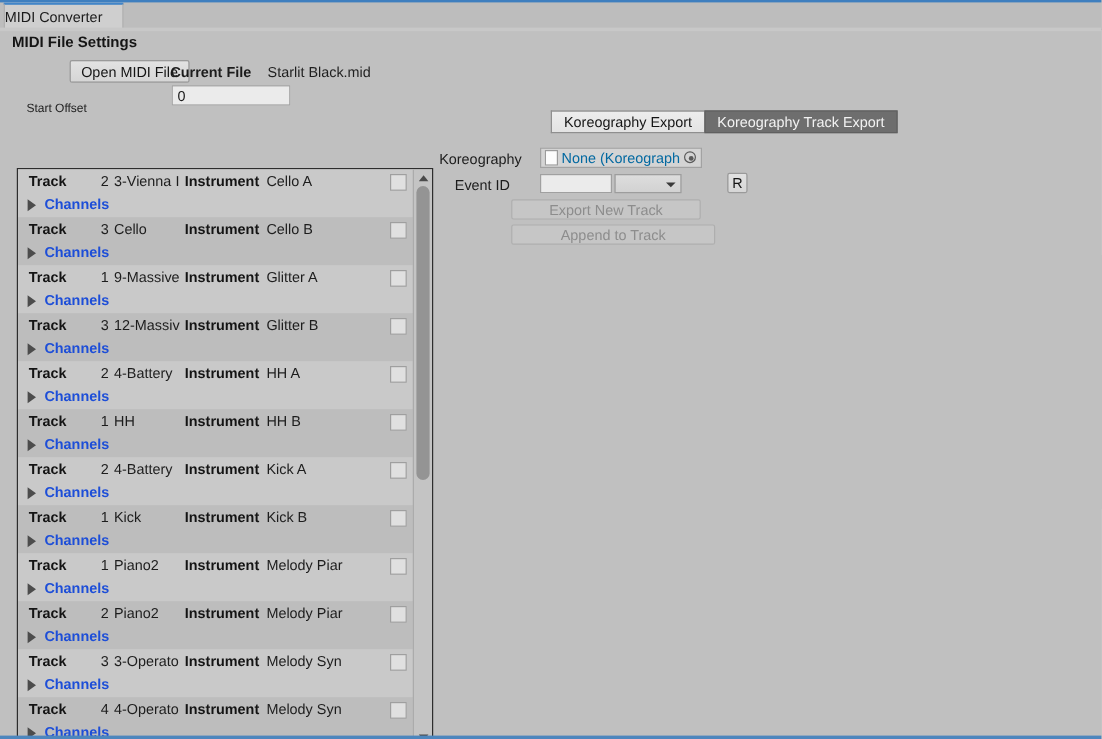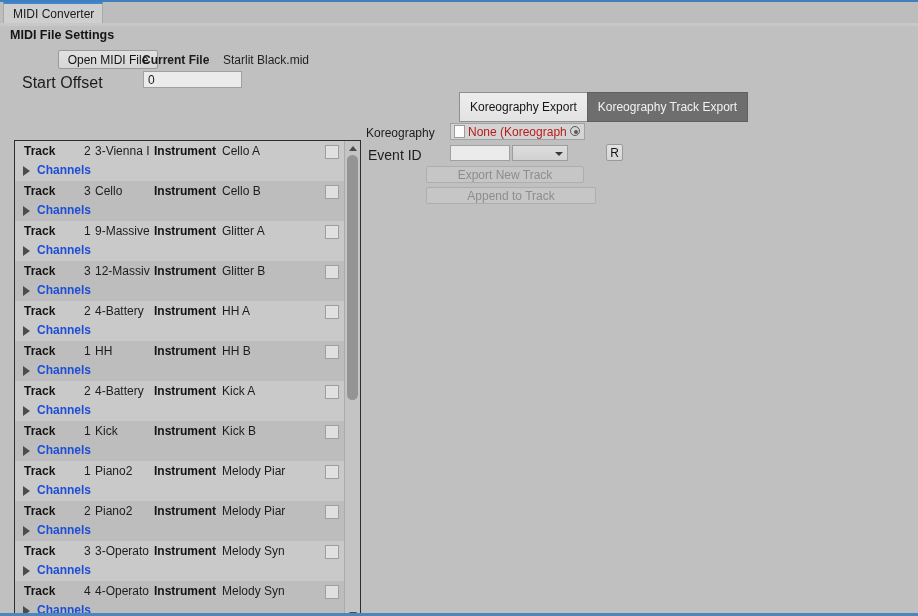--- a/index.html
+++ b/index.html
@@ -45,21 +45,20 @@
     left: 3px; top: 2px;
     width: 100px;
     height: 22px;
     background: #cfcfcf;
     border-top: 2px solid #4285c8;
     border-left: 1px solid #a9a9a9;
     border-right: 1px solid #a9a9a9;
     box-sizing: border-box;
     display: flex;
     align-items: center;
-    padding-left: 9px;
     font-size: 12px;
     color: #1b1b1b;
   }
   .tab-strip-under {
     position: absolute;
     left: 0; top: 23px;
     width: 918px;
     height: 3px;
     background: #c8c8c8;
   }
@@ -100,22 +99,22 @@
     font-size: 12px;
   }
   .val-current-file {
     position: absolute;
     left: 223px; top: 53px;
     font-size: 12px;
     color: #1f1f1f;
   }
   .lbl-start-offset {
     position: absolute;
-    left: 22px; top: 74px;
-    font-size: 16px;
+    left: 22px; top: 85px;
+    font-size: 10px;
   }
   .field-start-offset {
     position: absolute;
     left: 143px; top: 71px;
     width: 99px; height: 17px;
     background: #ebebeb;
     border: 1px solid #a0a0a0;
     box-sizing: border-box;
     display: flex;
     align-items: center;
@@ -125,21 +124,21 @@
   }
 
   
   .modetabs {
     position: absolute;
     left: 459px; top: 92px;
     display: flex;
     height: 19px;
   }
   .modetab {
-    height: 30px;
+    height: 19px;
     border: 1px solid #8f8f8f;
     box-sizing: border-box;
     display: flex;
     align-items: center;
     justify-content: center;
     font-size: 12px;
     padding: 0 10px;
     cursor: default;
   }
   .modetab.off {
@@ -177,21 +176,21 @@
     border: 1px solid #9b9b9b;
     margin-left: 3px;
     flex: 0 0 auto;
   }
   .objfield-text {
     flex: 1 1 auto;
     margin-left: 3px;
     font-size: 12px;
     white-space: nowrap;
     overflow: hidden;
-    color: #b91c1c;
+    color: #0369a1;
   }
   .objfield-target {
     flex: 0 0 auto;
     width: 15px; height: 15px;
     margin-right: 1px;
     position: relative;
   }
   .objfield-target::before {
     content: "";
     position: absolute;
@@ -205,22 +204,22 @@
     content: "";
     position: absolute;
     left: 5.5px; top: 5.5px;
     width: 4px; height: 4px;
     background: #5a5a5a;
     border-radius: 50%;
   }
 
   .lbl-eventid {
     position: absolute;
-    left: 368px; top: 147px;
-    font-size: 14px;
+    left: 379px; top: 147px;
+    font-size: 12px;
   }
   .eventid-text {
     position: absolute;
     left: 450px; top: 145px;
     width: 60px; height: 16px;
     background: #ebebeb;
     border: 1px solid #a0a0a0;
     box-sizing: border-box;
   }
   .eventid-dropdown {

